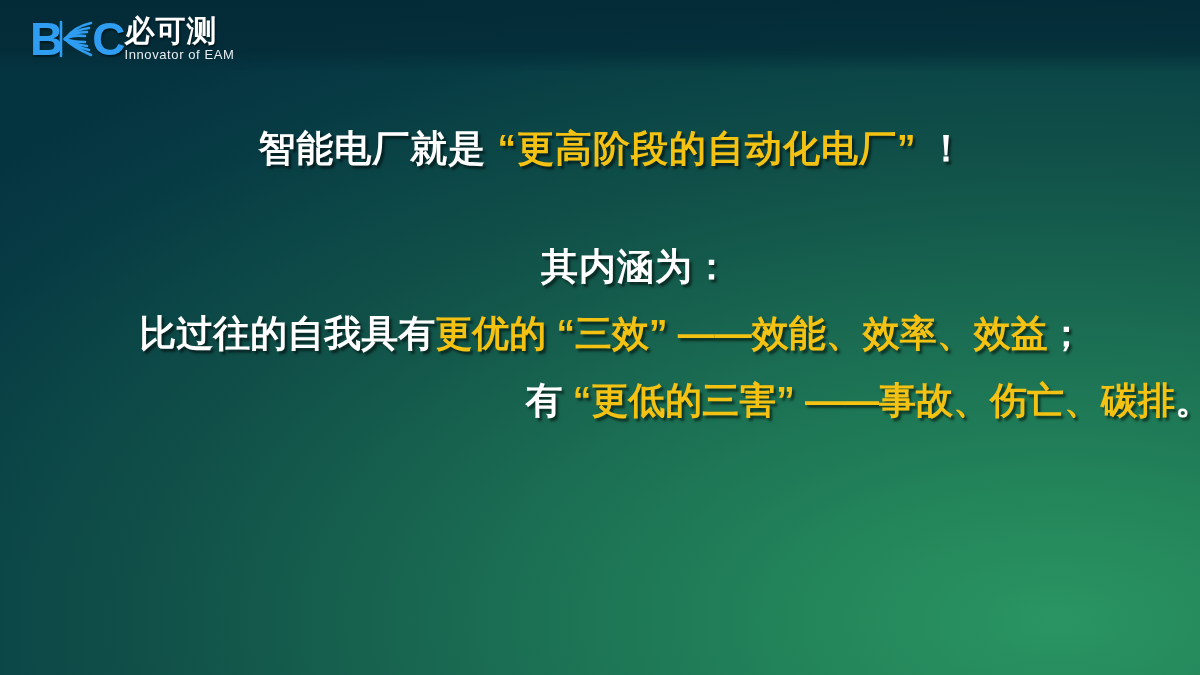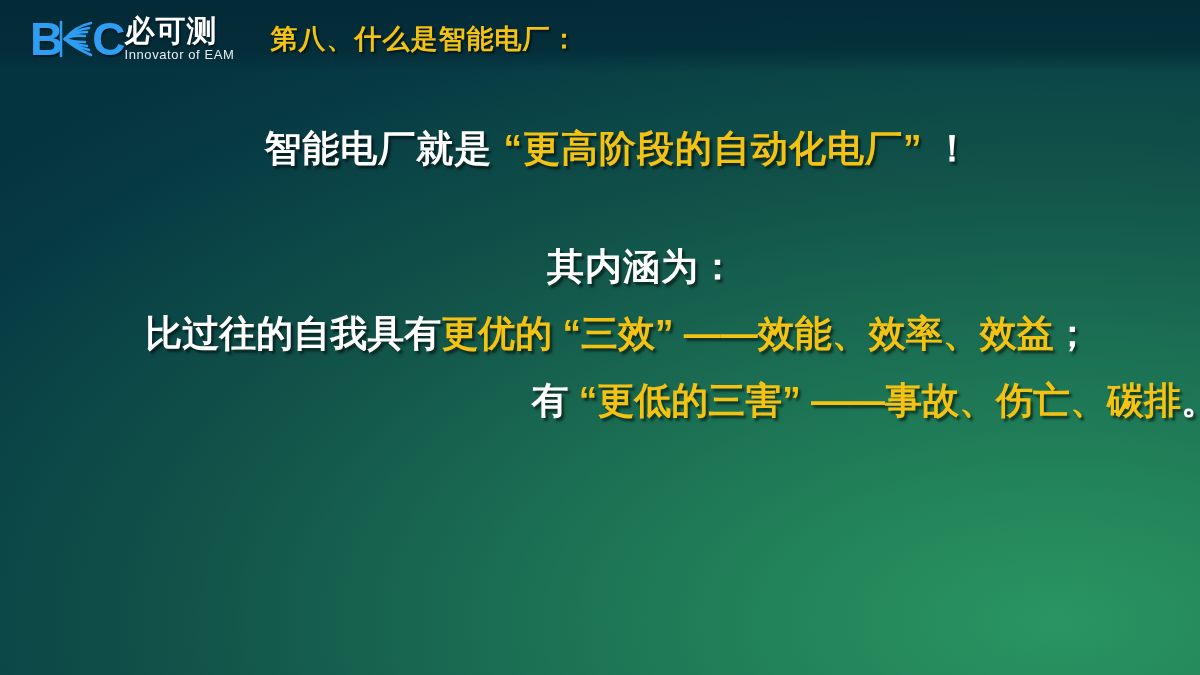--- a/index.html
+++ b/index.html
@@ -96,21 +96,21 @@
     font-size: 27px;
     line-height: 30px;
     color: #F3C213;
     letter-spacing: 1px;
     text-shadow: 2px 2px 2px rgba(0,0,0,0.55);
   }
 
   
   .content {
     position: absolute;
-    left: 18px;
+    left: 12px;
     top: 78px;
     width: 1060px;
     height: 597px;
   }
   .line {
     position: absolute;
     width: 1200px;
     text-align: center;
     font-family: "Liberation Sans", "DejaVu Sans", sans-serif;
     font-weight: bold;
@@ -152,21 +152,20 @@
           </g>
         </svg>
         <span class="logo-letter">C</span>
       </div>
       <div class="logo-cn">
         <span class="logo-cn-main">必可测</span>
         <span class="logo-cn-sub">Innovator of EAM</span>
       </div>
     </div>
 
-    <div class="header-title">第八、什么是智能电厂：</div>
   </div>
 
   <div class="content">
     <div class="line l1"><span class="w">智能电厂就是 </span><span class="y">“更高阶段的自动化电厂”</span><span class="w"> ！</span></div>
     <div class="line l2"><span class="w">其内涵为：</span></div>
     <div class="line l3"><span class="w">比过往的自我具有</span><span class="y">更优的 “三效” ——效能、效率、效益</span><span class="w">；</span></div>
     <div class="line l4"><span class="w">有 </span><span class="y">“更低的三害” ——事故、伤亡、碳排</span><span class="w">。</span></div>
   </div>
 </div>
 

